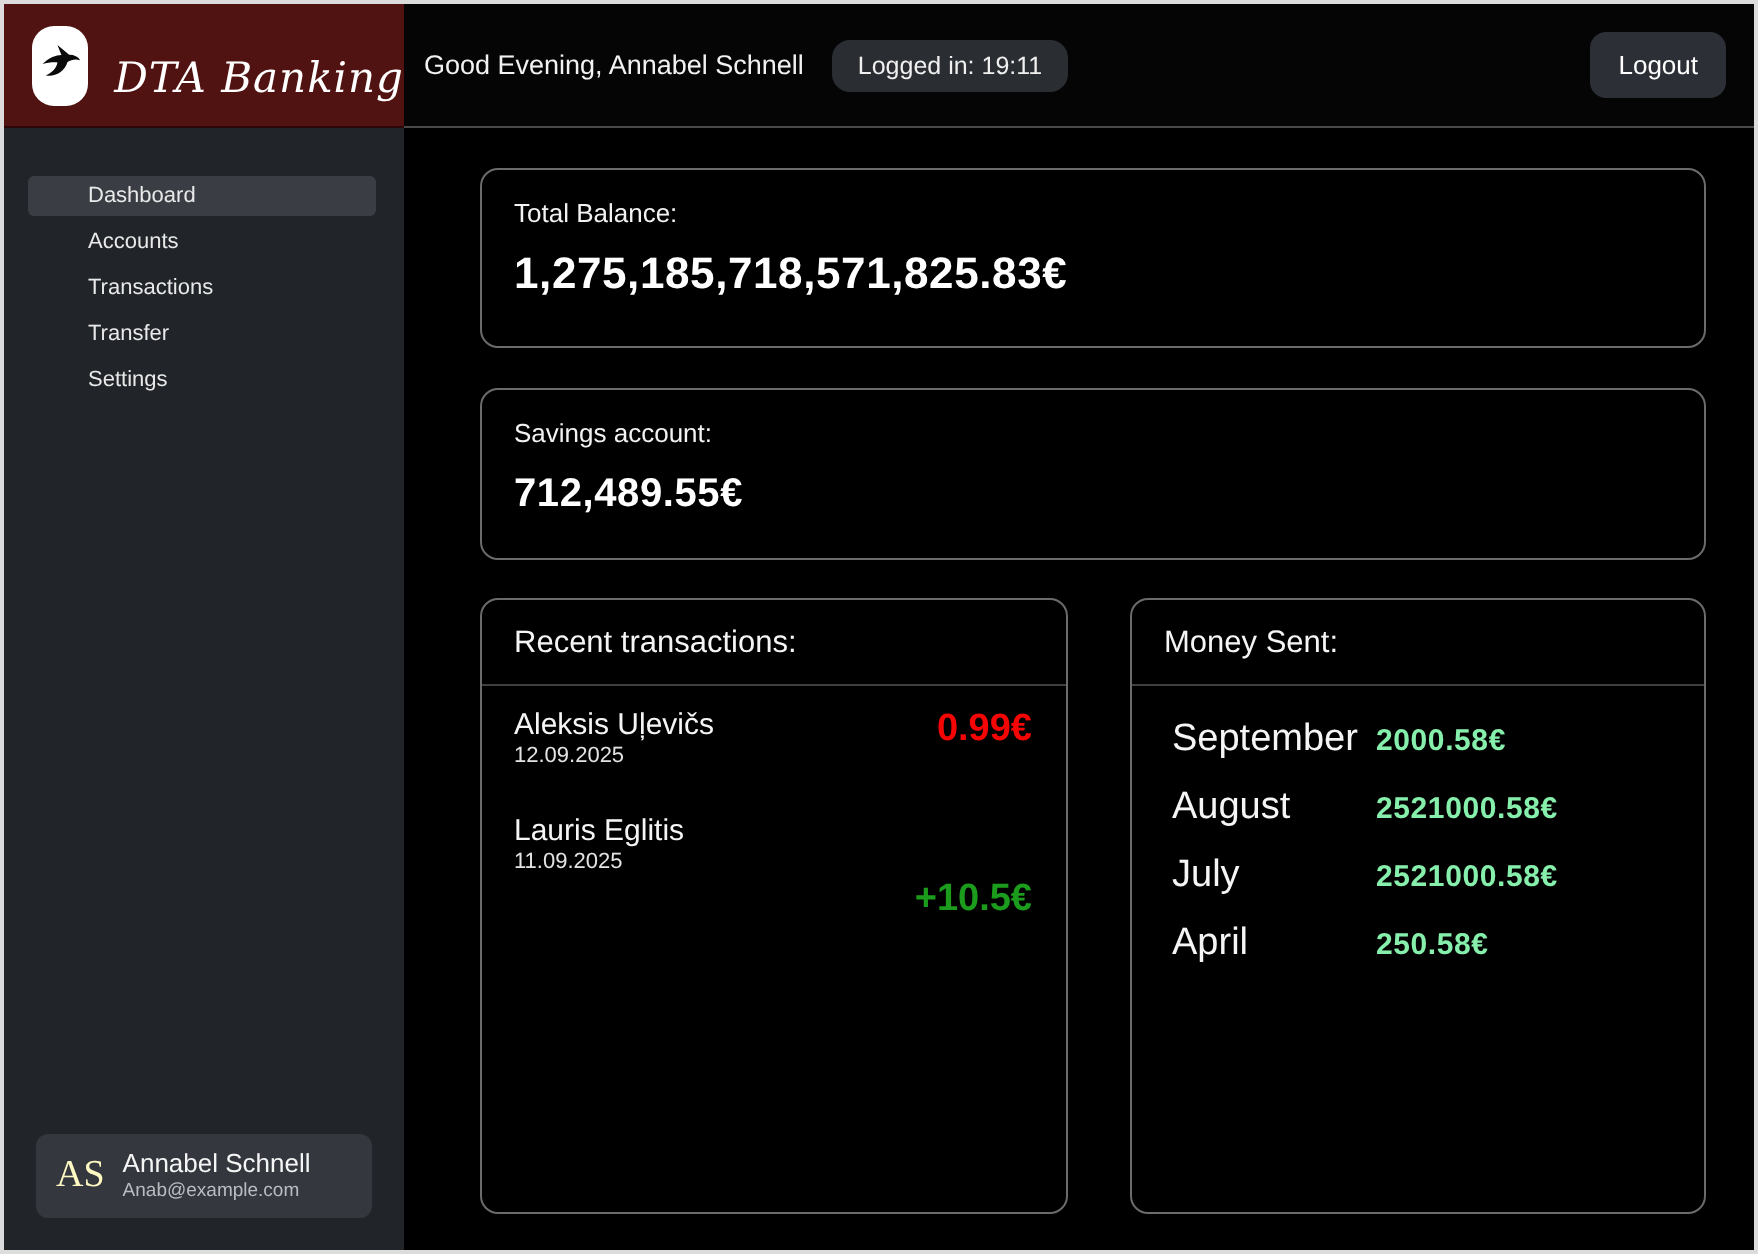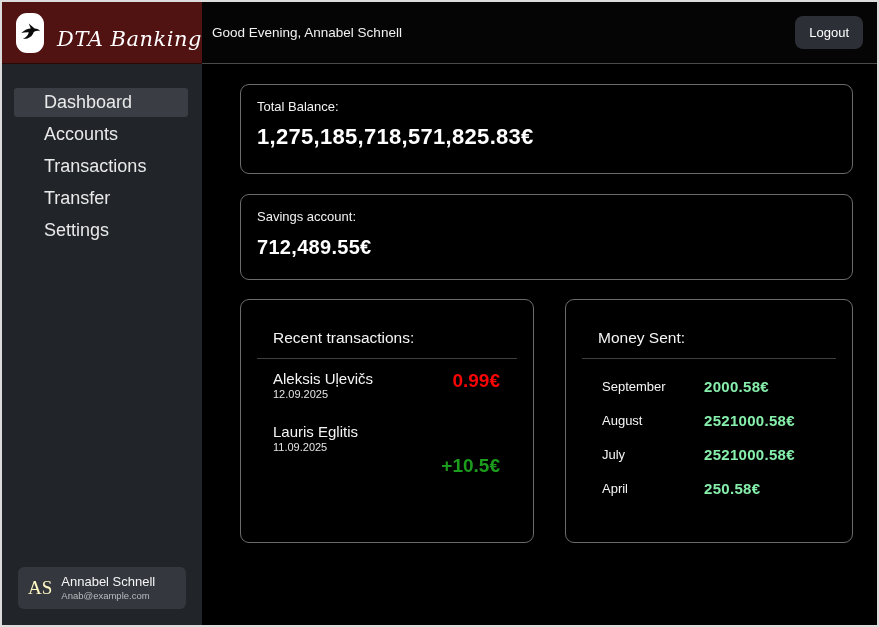--- a/index.html
+++ b/index.html
@@ -65,21 +65,21 @@
   
   .body { display: flex; height: 561px; }
 
   .sidebar {
     position: relative;
     width: 200px; flex: 0 0 auto;
     background: #212429;
     padding-top: 24px;
   }
   .nav-item {
-    color: #e9e9e9; font-size: 18px;
+    color: #e9e9e9; font-size: 11px;
     margin: 0 14px 0 12px;
     padding: 4px 0 4px 30px;
     border-radius: 3px;
     margin-bottom: 3px;
     cursor: pointer;
   }
   .nav-item.active { background: #3a3e44; }
   .user-card {
     position: absolute;
     left: 16px; right: 16px; bottom: 16px;
@@ -116,62 +116,63 @@
     font-size: 22px; margin-top: 10px;
     letter-spacing: 0.3px;
   }
   .savings-value {
     color: #ffffff; font-weight: bold;
     font-size: 20px; margin-top: 12px;
     letter-spacing: 0.3px;
   }
 
   .bottom-row { display: flex; gap: 31px; }
-  .panel { height: 244px; padding: 16px; overflow: hidden; }
+  .panel { height: 308px; padding: 0; overflow: hidden; }
   .transactions-panel { width: 294px; flex: 0 0 auto; }
   .money-sent-panel { flex: 1; }
   .panel-header {
     color: #f5f5f5; font-size: 15.5px;
     padding: 13px 16px 11px 16px;
     border-bottom: 1px solid #3f3f3f;
   }
 
   .txn-row {
     display: flex; align-items: flex-start; justify-content: space-between;
     padding: 11px 17px 10px 16px;
   }
   .txn-name { color: #f5f5f5; font-size: 15px; line-height: 1.2; }
   .txn-date { color: #e3e3e3; font-size: 11px; line-height: 1.25; }
   .txn-amount { font-weight: bold; font-size: 19px; white-space: nowrap; }
   .amount-neg { color: #f60505; }
   .amount-pos { color: #1c9c1c; margin-top: 32px; }
 
   .ms-rows { padding: 17px 16px 0 20px; }
   .ms-row { display: flex; align-items: center; margin-bottom: 14px; height: 20px; }
-  .ms-month { width: 102px; color: #f5f5f5; font-size: 13px; flex: 0 0 auto; }
+  .ms-month { width: 102px; color: #f5f5f5; font-size: 19px; flex: 0 0 auto; }
   .ms-amount { color: #86efac; font-weight: bold; font-size: 15px; letter-spacing: 0.3px; }
 </style>
 </head>
 <body>
 
 <div class="window">
 
   <div class="header">
     <div class="brand">
       <div class="logo-box">
         <span>
           <svg viewBox="0 0 24 24" width="22" height="22" fill="#0a0a0a">
             <path d="M2.5 14.2 C6.2 10.6 9.8 9.4 12.8 9.3 L10.6 3.8 L17 9.2 C19.8 9.2 21.9 10.2 23 12.2 C20.4 11.2 18.2 11.9 16.1 13.1 C14.3 18.7 9.3 21.2 4.2 20.4 C8.2 18.5 10.1 16.3 10.6 13.3 C7.5 13.2 4.8 13.5 2.5 14.2 Z"></path>
           </svg>
         </span>
       </div>
       <div class="brand-name">DTA Banking</div>
     </div>
     <div class="topbar">
       <span class="greeting">Good Evening, Annabel Schnell</span>
+      <span class="login-badge">Logged in: 19:11</span>
       <button class="logout-btn">Logout</button>
     </div>
   </div>
 
   <div class="body">
 
     <div class="sidebar">
       <div class="nav-item active">Dashboard</div>
       <div class="nav-item">Accounts</div>
       <div class="nav-item">Transactions</div>

